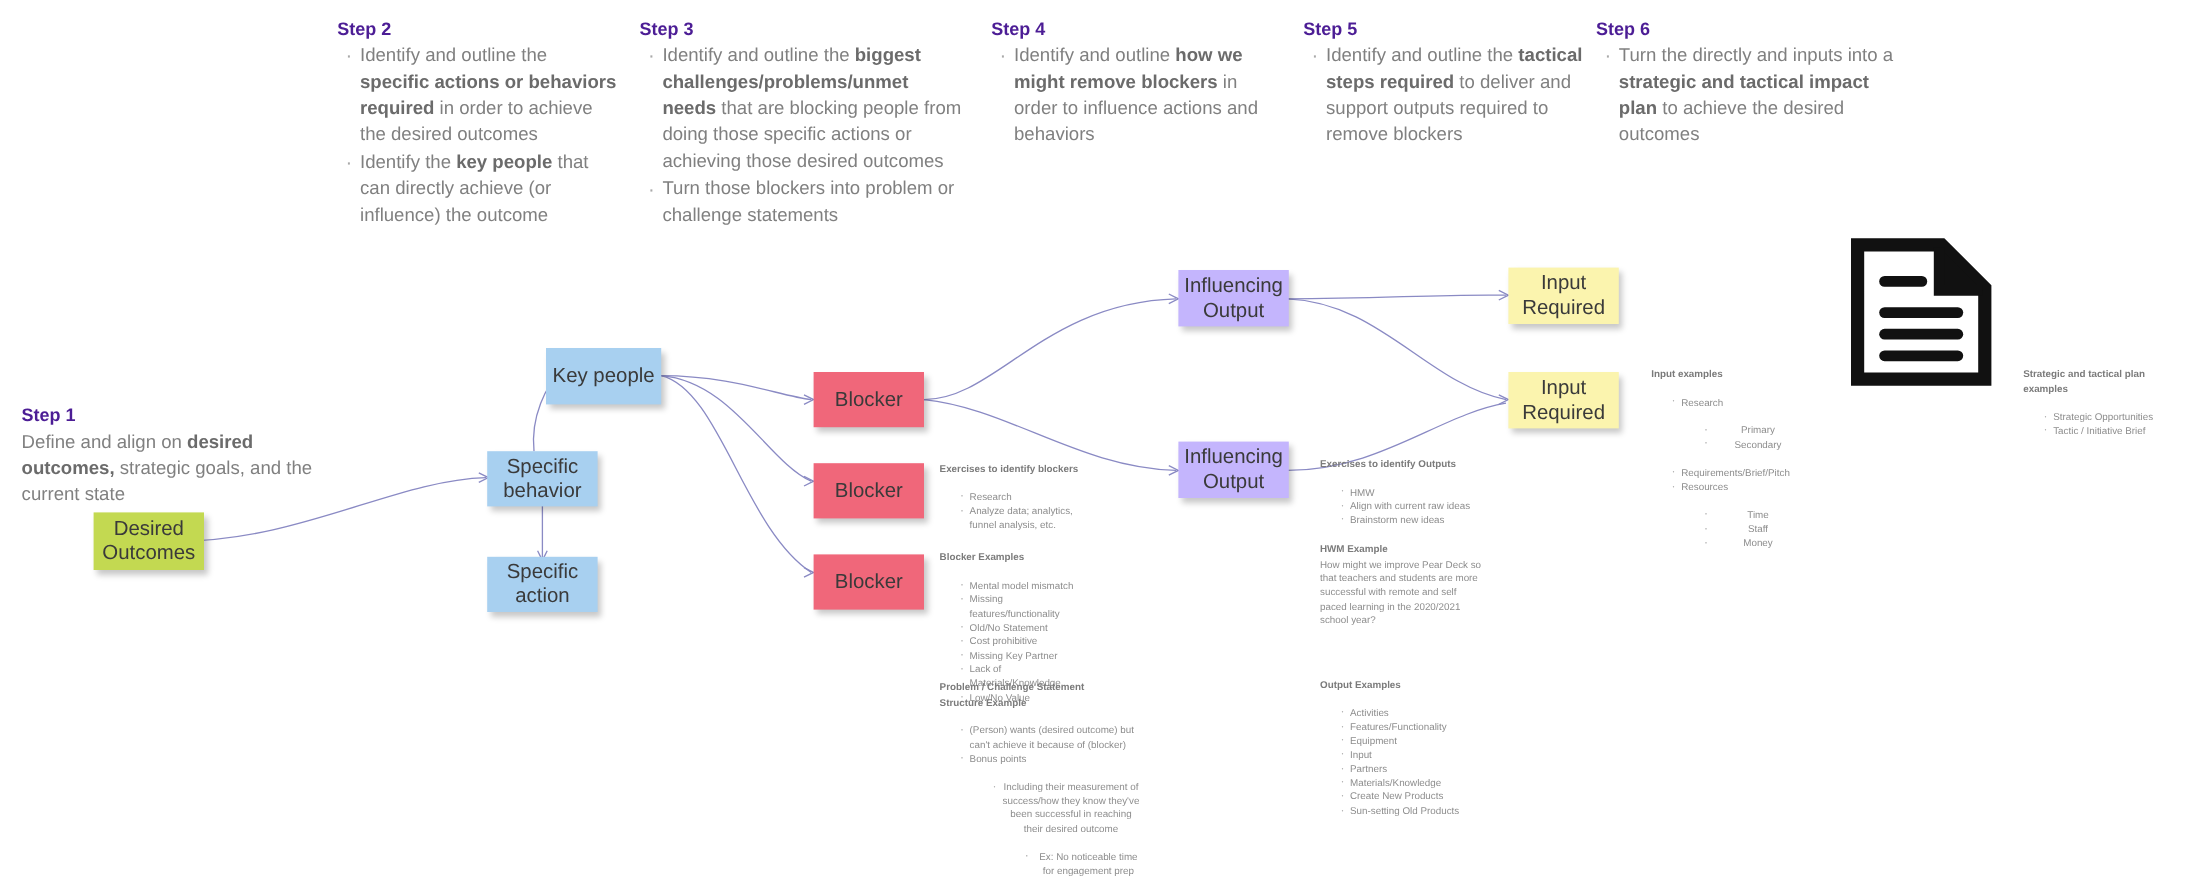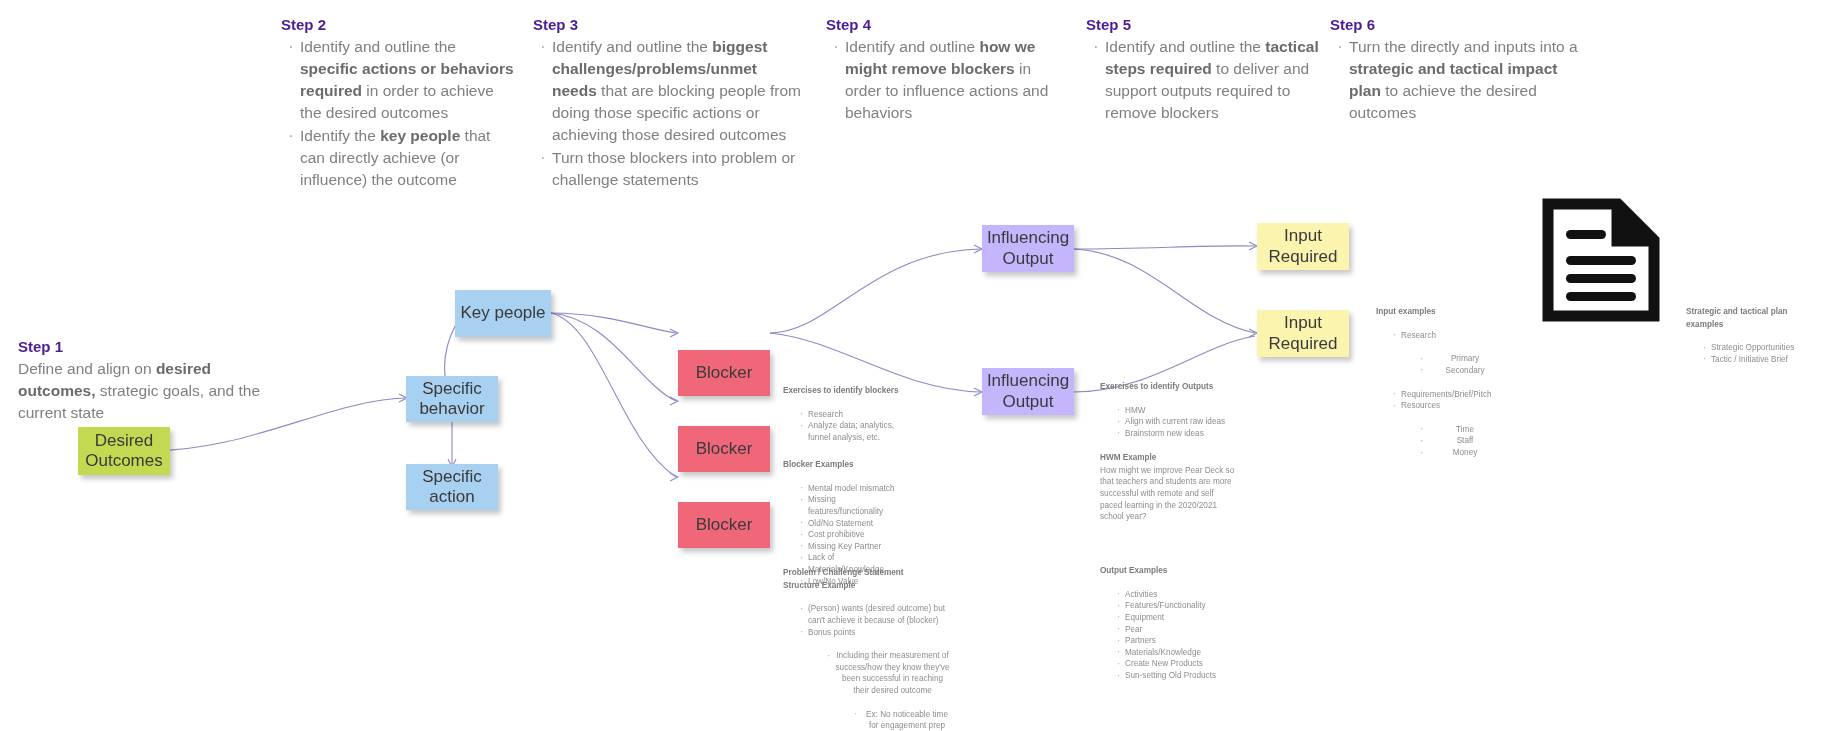--- a/index.html
+++ b/index.html
@@ -85,21 +85,21 @@
     justify-content: center;
     text-align: center;
     font-size: 17px;
     line-height: 1.18;
     color: #3a3a3a;
     box-shadow: 3px 4px 5px rgba(0,0,0,0.22);
     padding: 2px 4px;
   }
   .node.green  { background: #c3d951; }
   .node.blue   { background: #a8d0f0; }
-  .node.red    { background: #f0677a; margin-top: 40px; }
+  .node.red    { background: #f0677a; }
   .node.purple { background: #c4b5fd; }
   .node.yellow { background: #fbf4ae; }
 
   
   .note {
     position: absolute;
     font-size: 8.2px;
     line-height: 1.42;
     color: #8d8d8d;
   }
@@ -326,21 +326,21 @@
     <div class="note-title">HWM Example</div>
     <p>How might we improve Pear Deck so that teachers and students are more successful with remote and self paced learning in the 2020/2021 school year?</p>
   </div>
 
   <div class="note" style="left:1100px; top:565px; width:150px;">
     <div class="note-title">Output Examples</div>
     <ul>
         <li>Activities</li>
         <li>Features/Functionality</li>
         <li>Equipment</li>
-        <li>Pear</li>
+        <li>Input</li>
         <li>Partners</li>
         <li>Materials/Knowledge</li>
         <li>Create New Products</li>
         <li>Sun-setting Old Products</li>
       </ul>
   </div>
 
   <div class="note" style="left:1376px; top:306px; width:150px;">
     <div class="note-title">Input examples</div>
     <ul>

